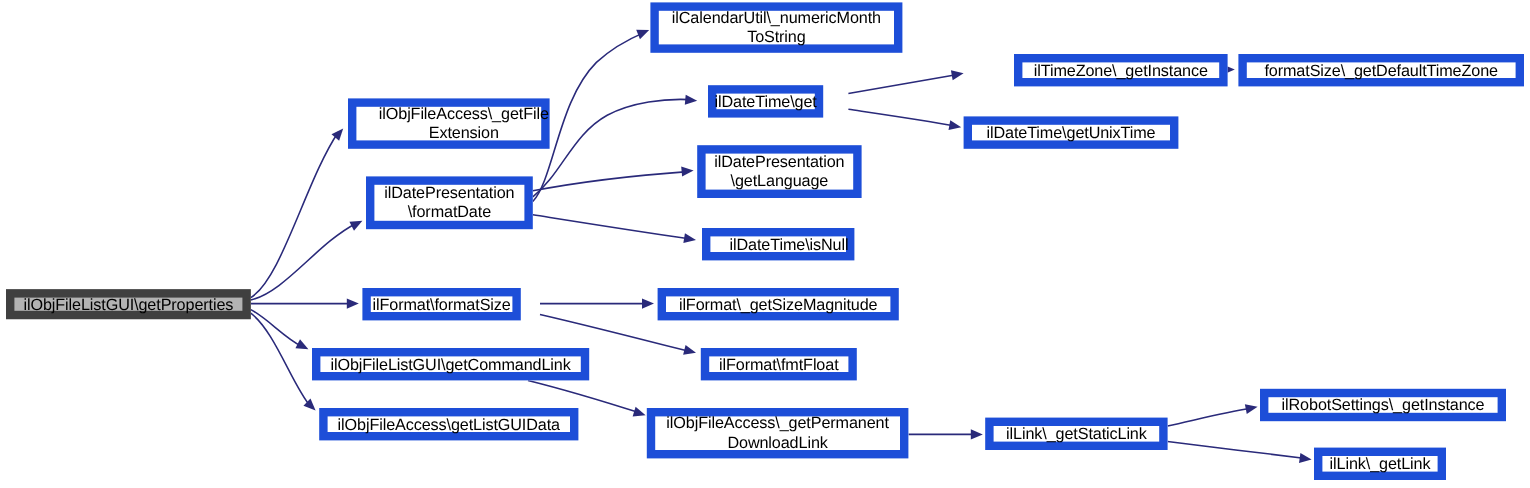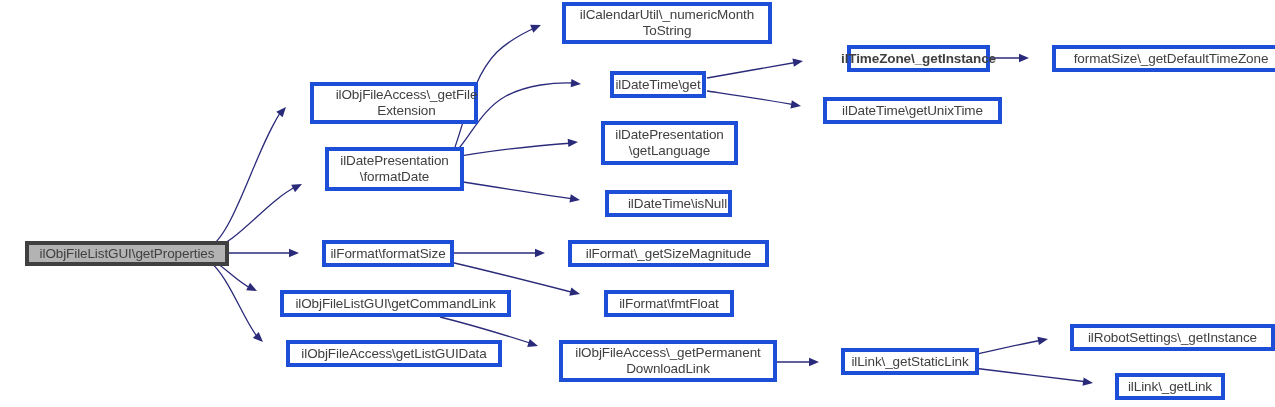--- a/index.html
+++ b/index.html
@@ -24,29 +24,28 @@
     height: 407px;
     pointer-events: none;
   }
   .node {
     position: absolute;
     box-sizing: border-box;
     display: flex;
     align-items: center;
     justify-content: center;
     text-align: center;
-    border: 4px solid #1d4ed8;
+    border: 7px solid #1d4ed8;
     background: #ffffff;
-    color: #404040;
+    color: #000000;
     font-size: 13.5px;
     line-height: 16px;
     letter-spacing: -0.1px;
     white-space: pre-line;
     padding: 0 3px;
-    margin-left: 20px;
   }
   .node.root {
     background: #b3b3b3;
     border-color: #404040;
   }
 </style>
 </head>
 <body>
 
 <div id="canvas">
@@ -100,20 +99,20 @@
       <div class="node" style="left: 542px; top: 2px; width: 210px; height: 42px;">ilCalendarUtil\_numericMonth
 ToString</div>
       <div class="node" style="left: 590px; top: 71px; width: 96px; height: 27px;">ilDateTime\get</div>
       <div class="node" style="left: 581px; top: 121px; width: 137px; height: 44px;">ilDatePresentation
 \getLanguage</div>
       <div class="node" style="left: 585px; top: 190px; width: 127px; height: 27px; padding-left: 21px;">ilDateTime\isNull</div>
       <div class="node" style="left: 548px; top: 240px; width: 201px; height: 27px;">ilFormat\_getSizeMagnitude</div>
       <div class="node" style="left: 584px; top: 290px; width: 130px; height: 27px;">ilFormat\fmtFloat</div>
       <div class="node" style="left: 539px; top: 340px; width: 218px; height: 42px;">ilObjFileAccess\_getPermanent
 DownloadLink</div>
-      <div class="node" style="left: 827px; top: 45px; width: 143px; height: 27px; font-weight: bold;">ilTimeZone\_getInstance</div>
+      <div class="node" style="left: 845px; top: 45px; width: 178px; height: 27px;">ilTimeZone\_getInstance</div>
       <div class="node" style="left: 803px; top: 97px; width: 179px; height: 27px;">ilDateTime\getUnixTime</div>
-      <div class="node" style="left: 821px; top: 348px; width: 138px; height: 27px;">ilLink\_getStaticLink</div>
+      <div class="node" style="left: 821px; top: 348px; width: 152px; height: 27px;">ilLink\_getStaticLink</div>
       <div class="node" style="left: 1032px; top: 45px; width: 238px; height: 27px;">formatSize\_getDefaultTimeZone</div>
       <div class="node" style="left: 1050px; top: 324px; width: 205px; height: 27px;">ilRobotSettings\_getInstance</div>
       <div class="node" style="left: 1095px; top: 373px; width: 110px; height: 27px;">ilLink\_getLink</div>
     </div>
 </div>
 
 </body></html>

